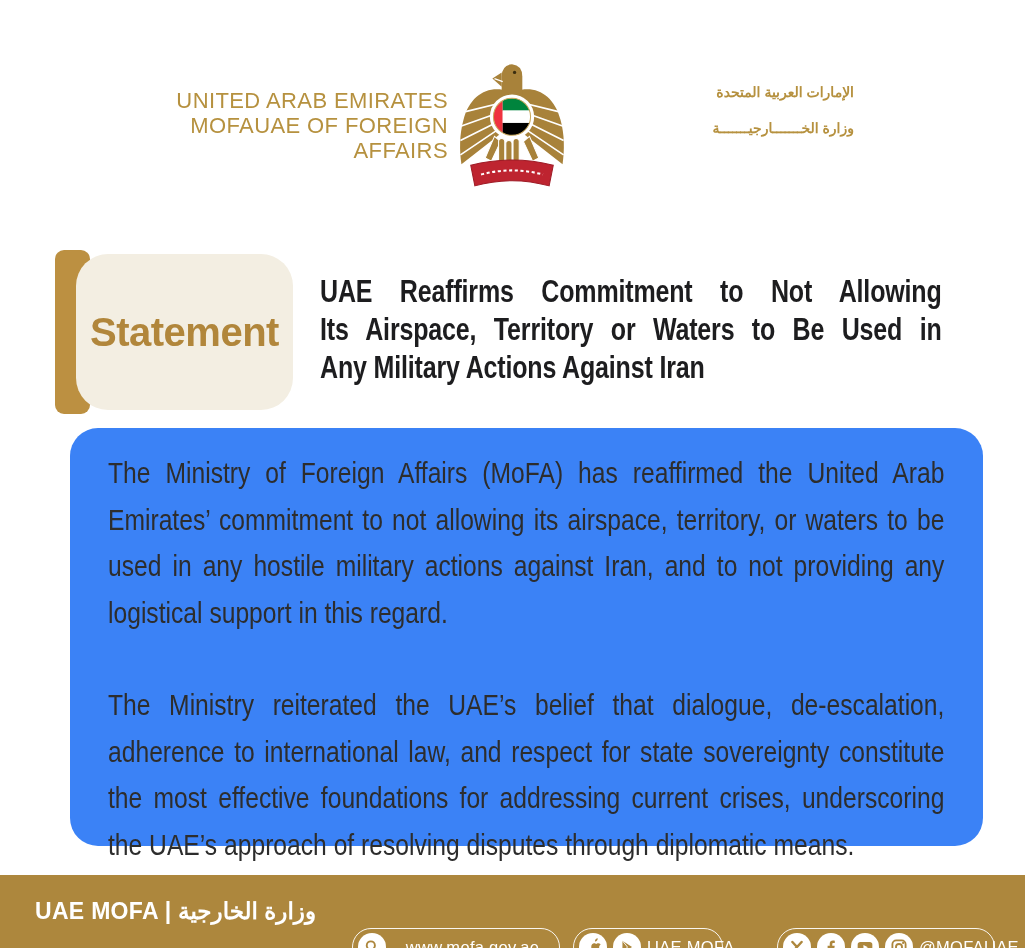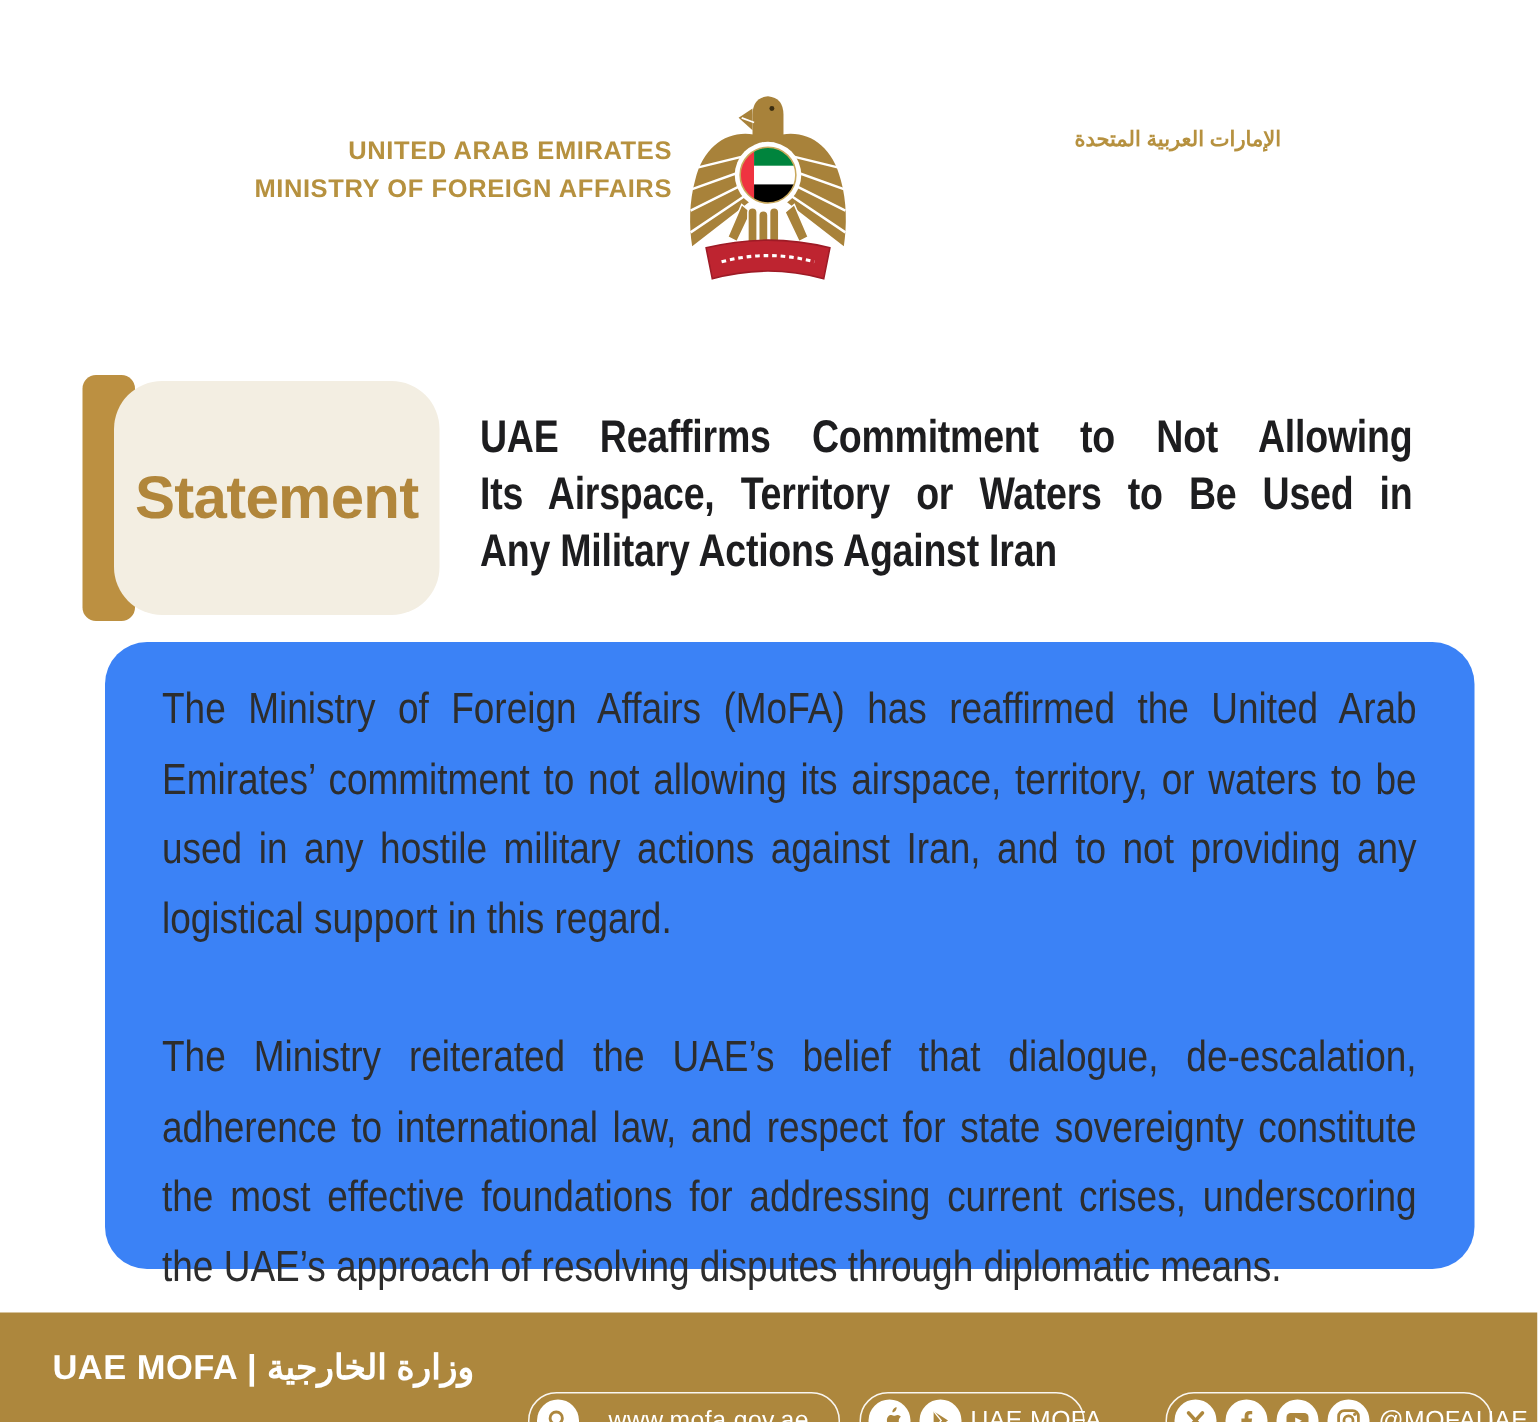--- a/index.html
+++ b/index.html
@@ -5,22 +5,22 @@
   html,body{margin:0;padding:0;background:#fff;}
   .canvas{
     position:relative;width:1025px;height:948px;margin:0 auto;
     background:#fff;overflow:hidden;
     font-family:"Liberation Sans",sans-serif;
   }
 
   
   .org-en{
     position:absolute;top:88px;left:150px;width:298px;
-    text-align:right;color:#B6913F;font-weight:bold;
-    font-size:17px;line-height:25px;letter-spacing:.4px;
+    text-align:right;color:#B6913F;font-weight:normal;
+    font-size:22px;line-height:25px;letter-spacing:.4px;
   }
   .emblem{position:absolute;left:452px;top:60px;width:120px;height:130px;}
   .org-ar{
     position:absolute;top:74px;left:572px;width:282px;
     direction:rtl;text-align:right;color:#B6913F;font-weight:bold;
     font-size:14px;line-height:36px;
   }
 
   
   .gold-bar{
@@ -85,21 +85,21 @@
   }
   .circle svg{width:22px;height:22px;display:block;}
 </style>
 </head>
 <body>
 
 <div class="canvas">
 
   <div class="org-en">
     <div>UNITED ARAB EMIRATES</div>
-    <div>MINISTRY OF FOREIGN AFFAIRS</div>
+    <div>MOFAUAE OF FOREIGN AFFAIRS</div>
   </div>
 
   <div class="emblem">
     <svg viewBox="0 0 110 126" width="120" height="130">
 
       <g>
         <path d="M51 30 C32 24 14 34 8 58 C4 72 4 88 6 101 L51 66 Z" fill="#A8823A"></path>
         <path d="M51 40 L10 50 M51 48 L6 64 M51 55 L5 78 M51 61 L5 92" stroke="#fff" stroke-width="1.6" fill="none"></path>
       </g>
 
@@ -133,20 +133,21 @@
       </g>
       <circle cx="55" cy="55" r="18" fill="none" stroke="#C9A85C" stroke-width="1"></circle>
 
       <path d="M15 102 Q55 92 95 102 L91 122 Q55 112 19 122 Z" fill="#BE2430" stroke="#9E1B26" stroke-width="1"></path>
       <path d="M25 111 Q55 103 85 111" stroke="#fff" stroke-width="2" stroke-dasharray="3 2.5" fill="none"></path>
     </svg>
   </div>
 
   <div class="org-ar">
     <div>الإمارات العربية المتحدة</div>
+    <div>وزارة الخـــــــارجيـــــــة</div>
   </div>
 
   <div class="gold-bar"></div>
   <div class="badge-box">
     <span>Statement</span>
   </div>
 
   <h1 class="headline" style="margin:0;">
     <div class="jl">UAE Reaffirms Commitment to Not Allowing</div>
     <div class="jl">Its Airspace, Territory or Waters to Be Used in</div>

